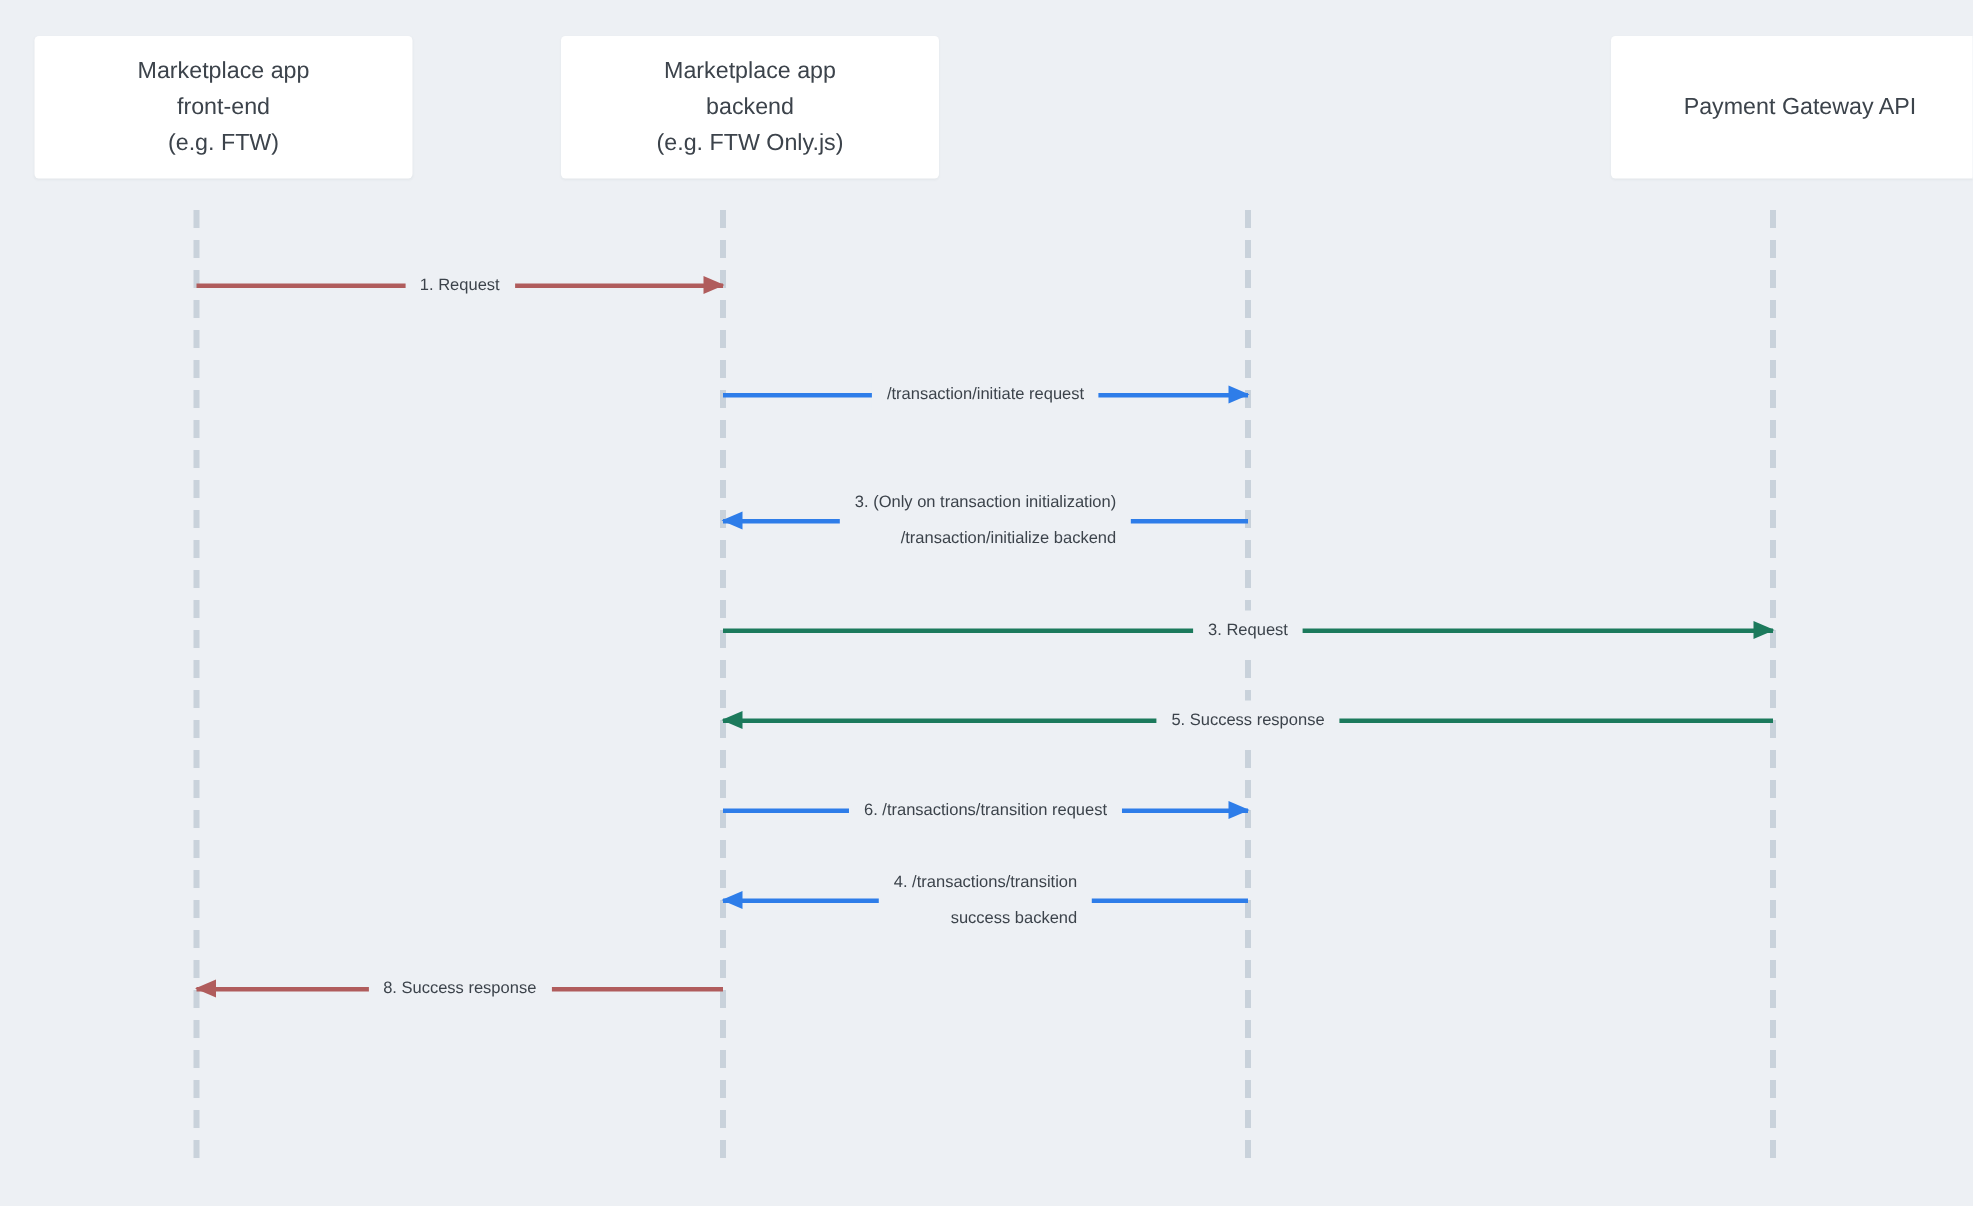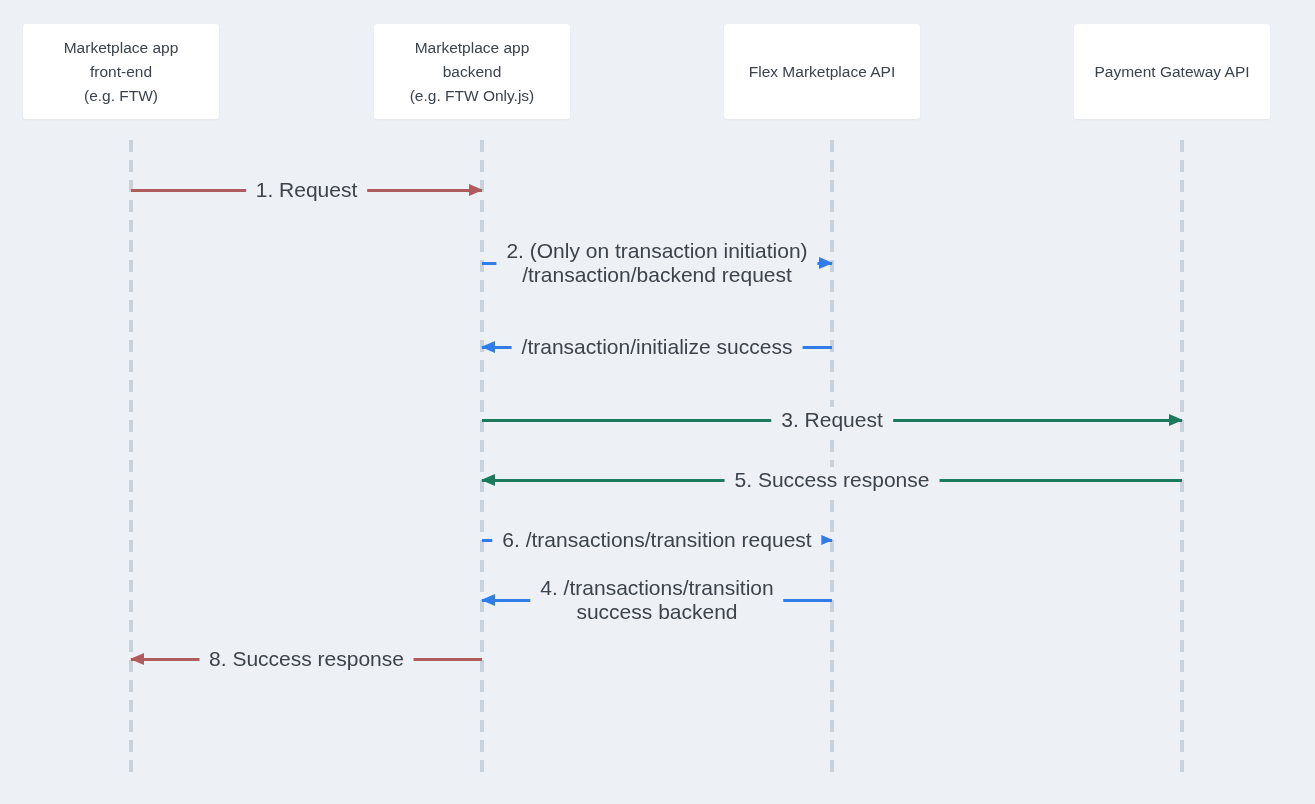--- a/index.html
+++ b/index.html
@@ -18,21 +18,21 @@
   .lifeline {
     position:absolute;
     top:140px;
     height:636px;
     width:4px;
     background:repeating-linear-gradient(to bottom, var(--lifeline, #c9d2db) 0 12px, transparent 12px 20px);
   }
   .actor {
     position:absolute;
     top:24px;
-    width:196px;
+    width:252px;
     height:95px;
     background:var(--box-bg, #ffffff);
     border-radius:3px;
     display:flex;
     flex-direction:column;
     justify-content:center;
     align-items:center;
     color:var(--text, #3c434b);
     font-size:15.5px;
     line-height:24px;
@@ -67,22 +67,22 @@
     border-bottom:6px solid transparent;
     border-right:14px solid currentColor;
   }
   .msg-label {
     position:absolute;
     left:50%;
     top:0;
     transform:translate(-50%,-50%);
     background:var(--background, #edf0f4);
     padding:1px 10px;
-    text-align:center;
-    font-size:21px;
+    text-align:right;
+    font-size:11px;
     line-height:24px;
     color:var(--text, #3c434b);
     white-space:nowrap;
   }
   .c-red   { color:var(--arrow-red, #b05c5c); }
   .c-blue  { color:var(--arrow-blue, #2e7de9); }
   .c-green { color:var(--arrow-green, #1c7a5c); }
 </style>
 </head>
 <body>
@@ -97,49 +97,46 @@
   <div class="actor" style="left:23px">
     <div>Marketplace app</div>
     <div>front-end</div>
     <div>(e.g. FTW)</div>
   </div>
   <div class="actor" style="left:374px">
     <div>Marketplace app</div>
     <div>backend</div>
     <div>(e.g. FTW Only.js)</div>
   </div>
-  <div class="actor" style="left:724px">
-    <div>Flex Marketplace API</div>
-  </div>
   <div class="actor" style="left:1074px">
     <div>Payment Gateway API</div>
   </div>
 
   <div class="message c-red" style="top:190px; left:131px; width:351px">
     <div class="msg-line"></div>
     <div class="arrow-right"></div>
     <div class="msg-label">
       <div>1. Request</div>
     </div>
   </div>
 
   <div class="message c-blue" style="top:263px; left:482px; width:350px">
     <div class="msg-line"></div>
     <div class="arrow-right"></div>
     <div class="msg-label">
-      <div>2. (Only on transaction initiation)</div>
-      <div>/transaction/backend request</div>
+      <div>/transaction/initiate request</div>
     </div>
   </div>
 
   <div class="message c-blue" style="top:347px; left:482px; width:350px">
     <div class="msg-line"></div>
     <div class="arrow-left"></div>
     <div class="msg-label">
-      <div>/transaction/initialize success</div>
+      <div>3. (Only on transaction initialization)</div>
+      <div>/transaction/initialize backend</div>
     </div>
   </div>
 
   <div class="message c-green" style="top:420px; left:482px; width:700px">
     <div class="msg-line"></div>
     <div class="arrow-right"></div>
     <div class="msg-label">
       <div>3. Request</div>
     </div>
   </div>

